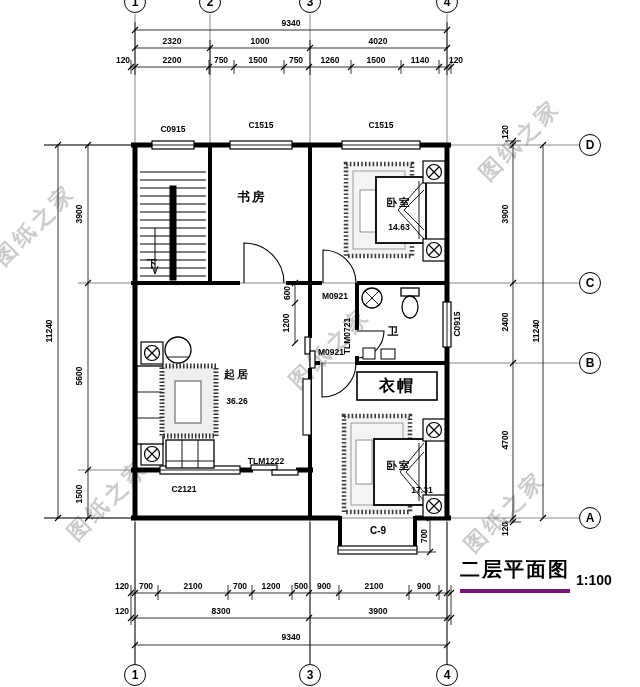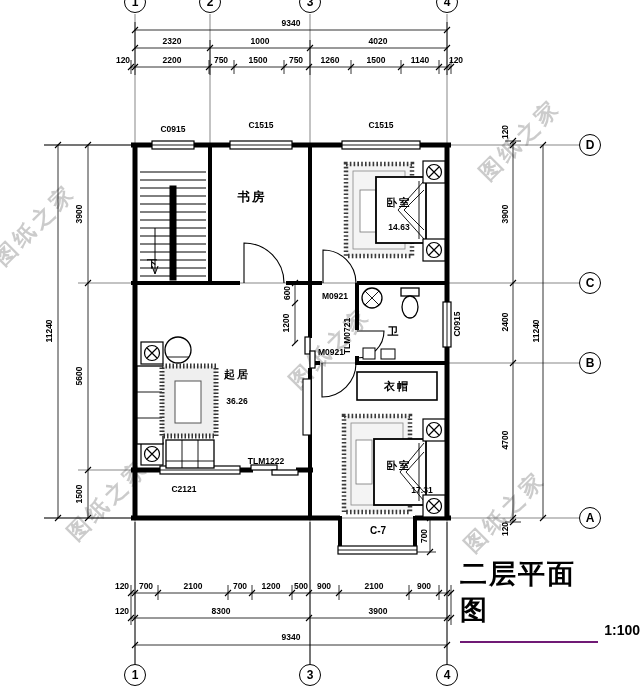--- a/index.html
+++ b/index.html
@@ -13,21 +13,21 @@
   .room{font-size:12.5px;font-weight:bold;letter-spacing:2px;text-align:center;}
   .area{font-size:8.5px;font-weight:bold;margin-top:12px;}
   .small-cn{font-size:10px;font-weight:bold;}
   .bub{position:absolute;width:22px;height:22px;border:1.5px solid #000;border-radius:50%;
        background:#fff;display:flex;align-items:center;justify-content:center;
        font-size:12px;font-weight:bold;box-sizing:border-box;}
   .wm{position:absolute;transform:translate(-50%,-50%) rotate(-45deg);
       color:#c3c3c3;font-size:22px;font-weight:bold;letter-spacing:4px;opacity:.85;
       white-space:nowrap;pointer-events:none;}
   .title-row{position:absolute;left:460px;top:556px;display:flex;align-items:flex-end;gap:6px;}
-  .title-cn{font-size:27px;font-weight:bold;letter-spacing:2px;border-bottom:2px solid #701a75;padding-bottom:13px;}
+  .title-cn{font-size:20px;font-weight:bold;letter-spacing:2px;border-bottom:4px solid #701a75;padding-bottom:6px;}
   .title-scale{font-size:14px;font-weight:bold;padding-bottom:5px;}
 </style>
 </head>
 <body>
 
 <div class="sheet">
 
   <span class="wm" style="left:35px;top:225px">图纸之家</span>
   <span class="wm" style="left:330px;top:348px">图纸之家</span>
   <span class="wm" style="left:520px;top:140px">图纸之家</span>
@@ -249,34 +249,34 @@
   <span class="t dim rot" style="left:536px;top:331px">11240</span>
   <span class="t dim rot" style="left:424px;top:536px">700</span>
   <span class="t dim rot" style="left:287px;top:293px">600</span>
   <span class="t dim rot" style="left:286px;top:323px">1200</span>
 
   <span class="t olabel" style="left:173px;top:129px">C0915</span>
   <span class="t olabel" style="left:261px;top:125px">C1515</span>
   <span class="t olabel" style="left:381px;top:125px">C1515</span>
   <span class="t olabel rot" style="left:457px;top:324px">C0915</span>
   <span class="t olabel" style="left:184px;top:489px">C2121</span>
-  <span class="t olabel" style="left:378px;top:531px;font-size:10px">C-7</span>
+  <span class="t olabel" style="left:378px;top:531px;font-size:10px">C-9</span>
   <span class="t olabel" style="left:335px;top:296px">M0921</span>
   <span class="t olabel" style="left:331px;top:352px">M0921</span>
   <span class="t olabel rot" style="left:347px;top:336px">TLM0721</span>
   <span class="t olabel" style="left:266px;top:461px">TLM1222</span>
   <span class="t small-cn" style="left:152px;top:264px">下</span>
 
   <span class="t room" style="left:252px;top:197px">书房</span>
   <span class="t room" style="left:399px;top:202px;font-size:10.5px">卧室</span>
   <span class="t area" style="left:399px;top:215px">14.63</span>
   <span class="t room" style="left:394px;top:331px;font-size:11px">卫</span>
   <span class="t room" style="left:237px;top:374px;font-size:11px">起居</span>
   <span class="t area" style="left:237px;top:389px">36.26</span>
-  <span class="t room" style="left:397px;top:386px;font-size:11px">衣帽</span>
+  <span class="t room" style="left:397px;top:386px;font-size:16px">衣帽</span>
   <span class="t room" style="left:399px;top:465px;font-size:10.5px">卧室</span>
   <span class="t area" style="left:422px;top:478px">17.31</span>
 
   <div class="title-row">
     <span class="title-cn">二层平面图</span>
     <span class="title-scale">1:100</span>
   </div>
 
 </div>
 

